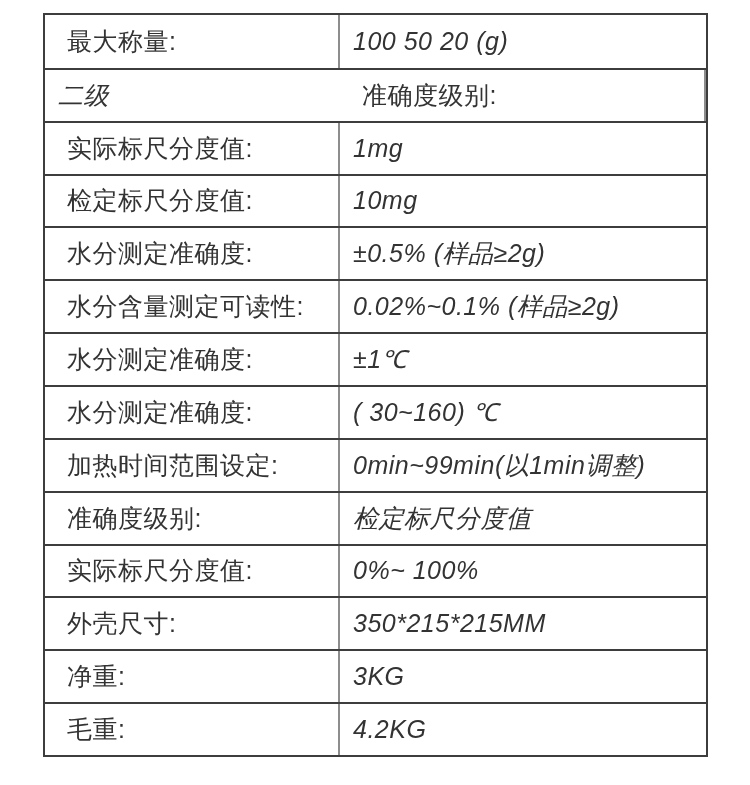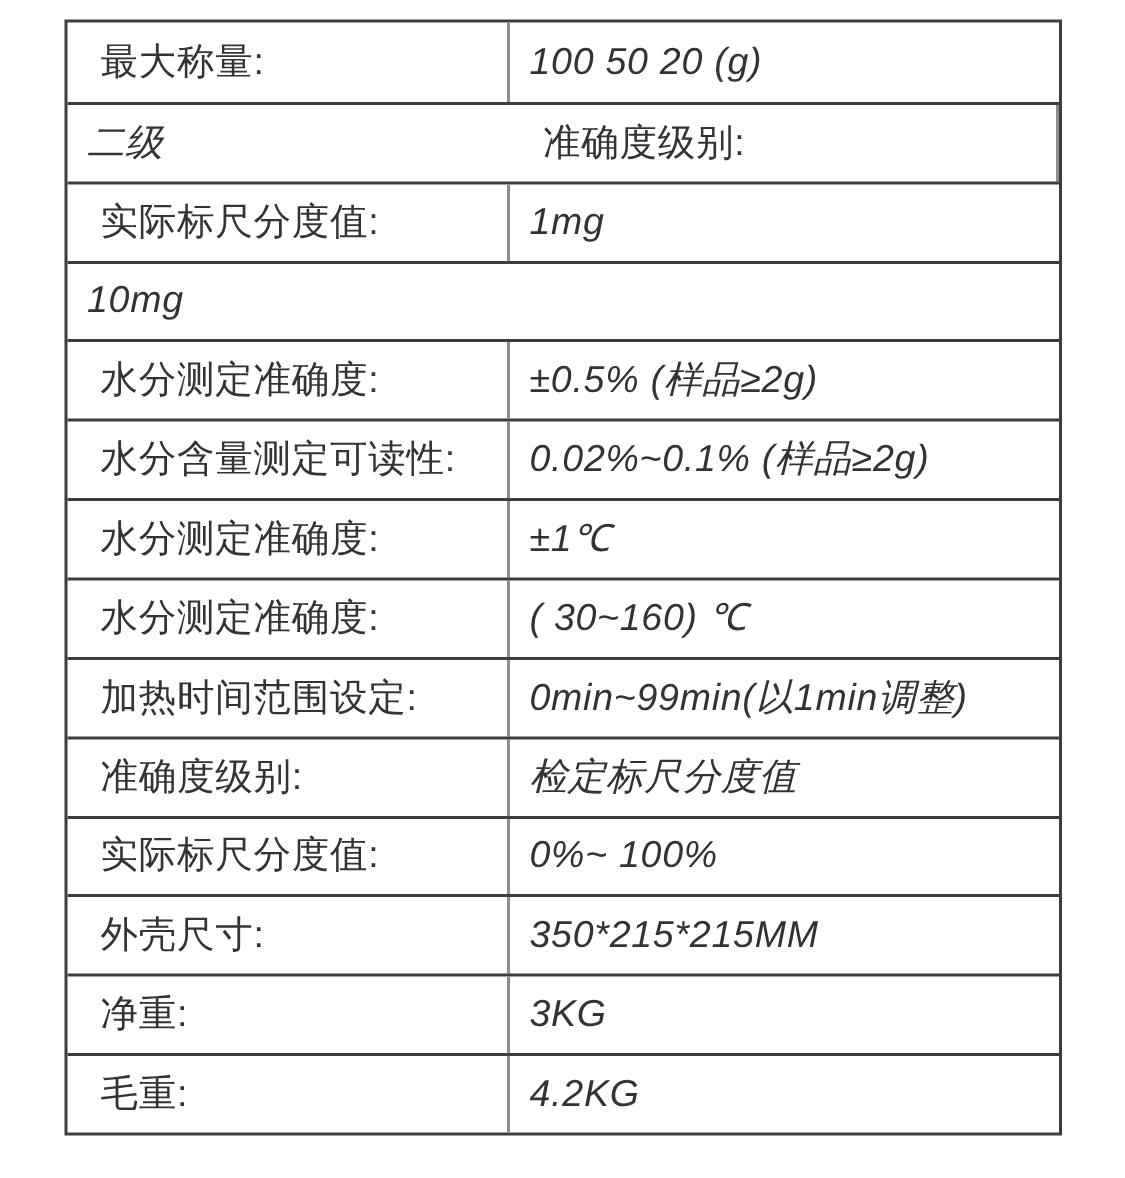--- a/index.html
+++ b/index.html
@@ -64,20 +64,21 @@
   </div>
   <div class="row">
     <div class="cell value">二级</div>
     <div class="cell label">准确度级别:</div>
   </div>
   <div class="row">
     <div class="cell label">实际标尺分度值:</div>
     <div class="cell value">1mg</div>
   </div>
   <div class="row">
+    <div class="cell label">检定标尺分度值:</div>
     <div class="cell value">10mg</div>
   </div>
   <div class="row">
     <div class="cell label">水分测定准确度:</div>
     <div class="cell value">±0.5% (样品≥2g)</div>
   </div>
   <div class="row">
     <div class="cell label">水分含量测定可读性:</div>
     <div class="cell value">0.02%~0.1% (样品≥2g)</div>
   </div>

